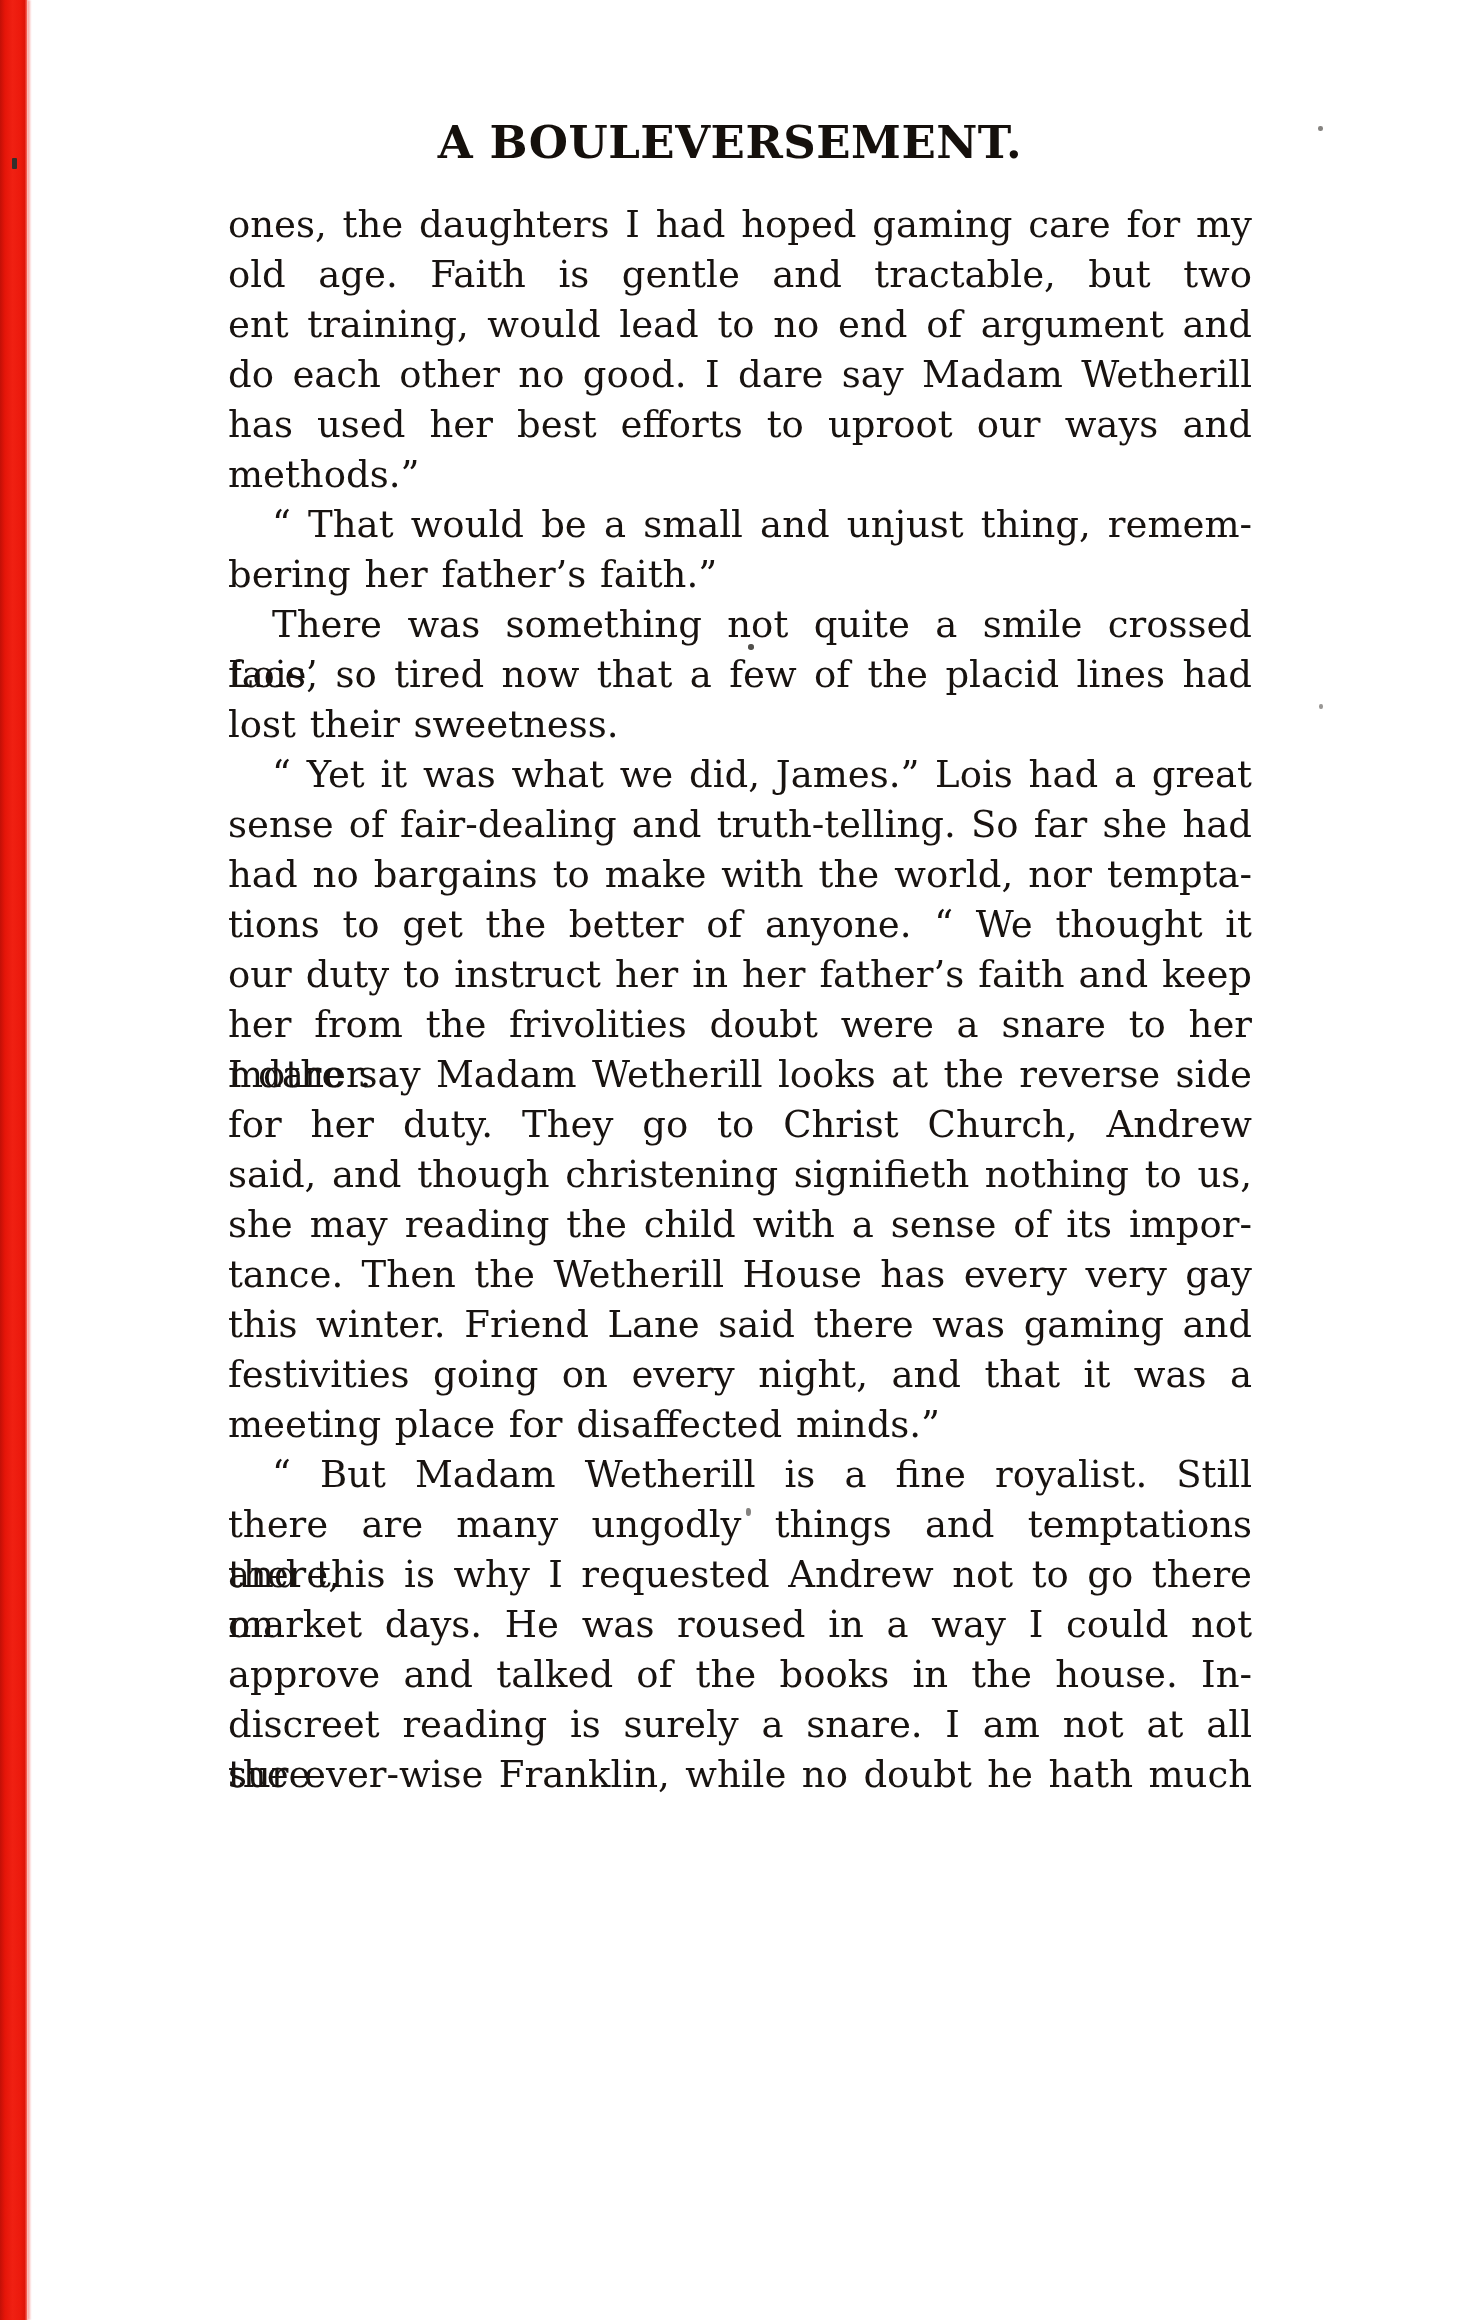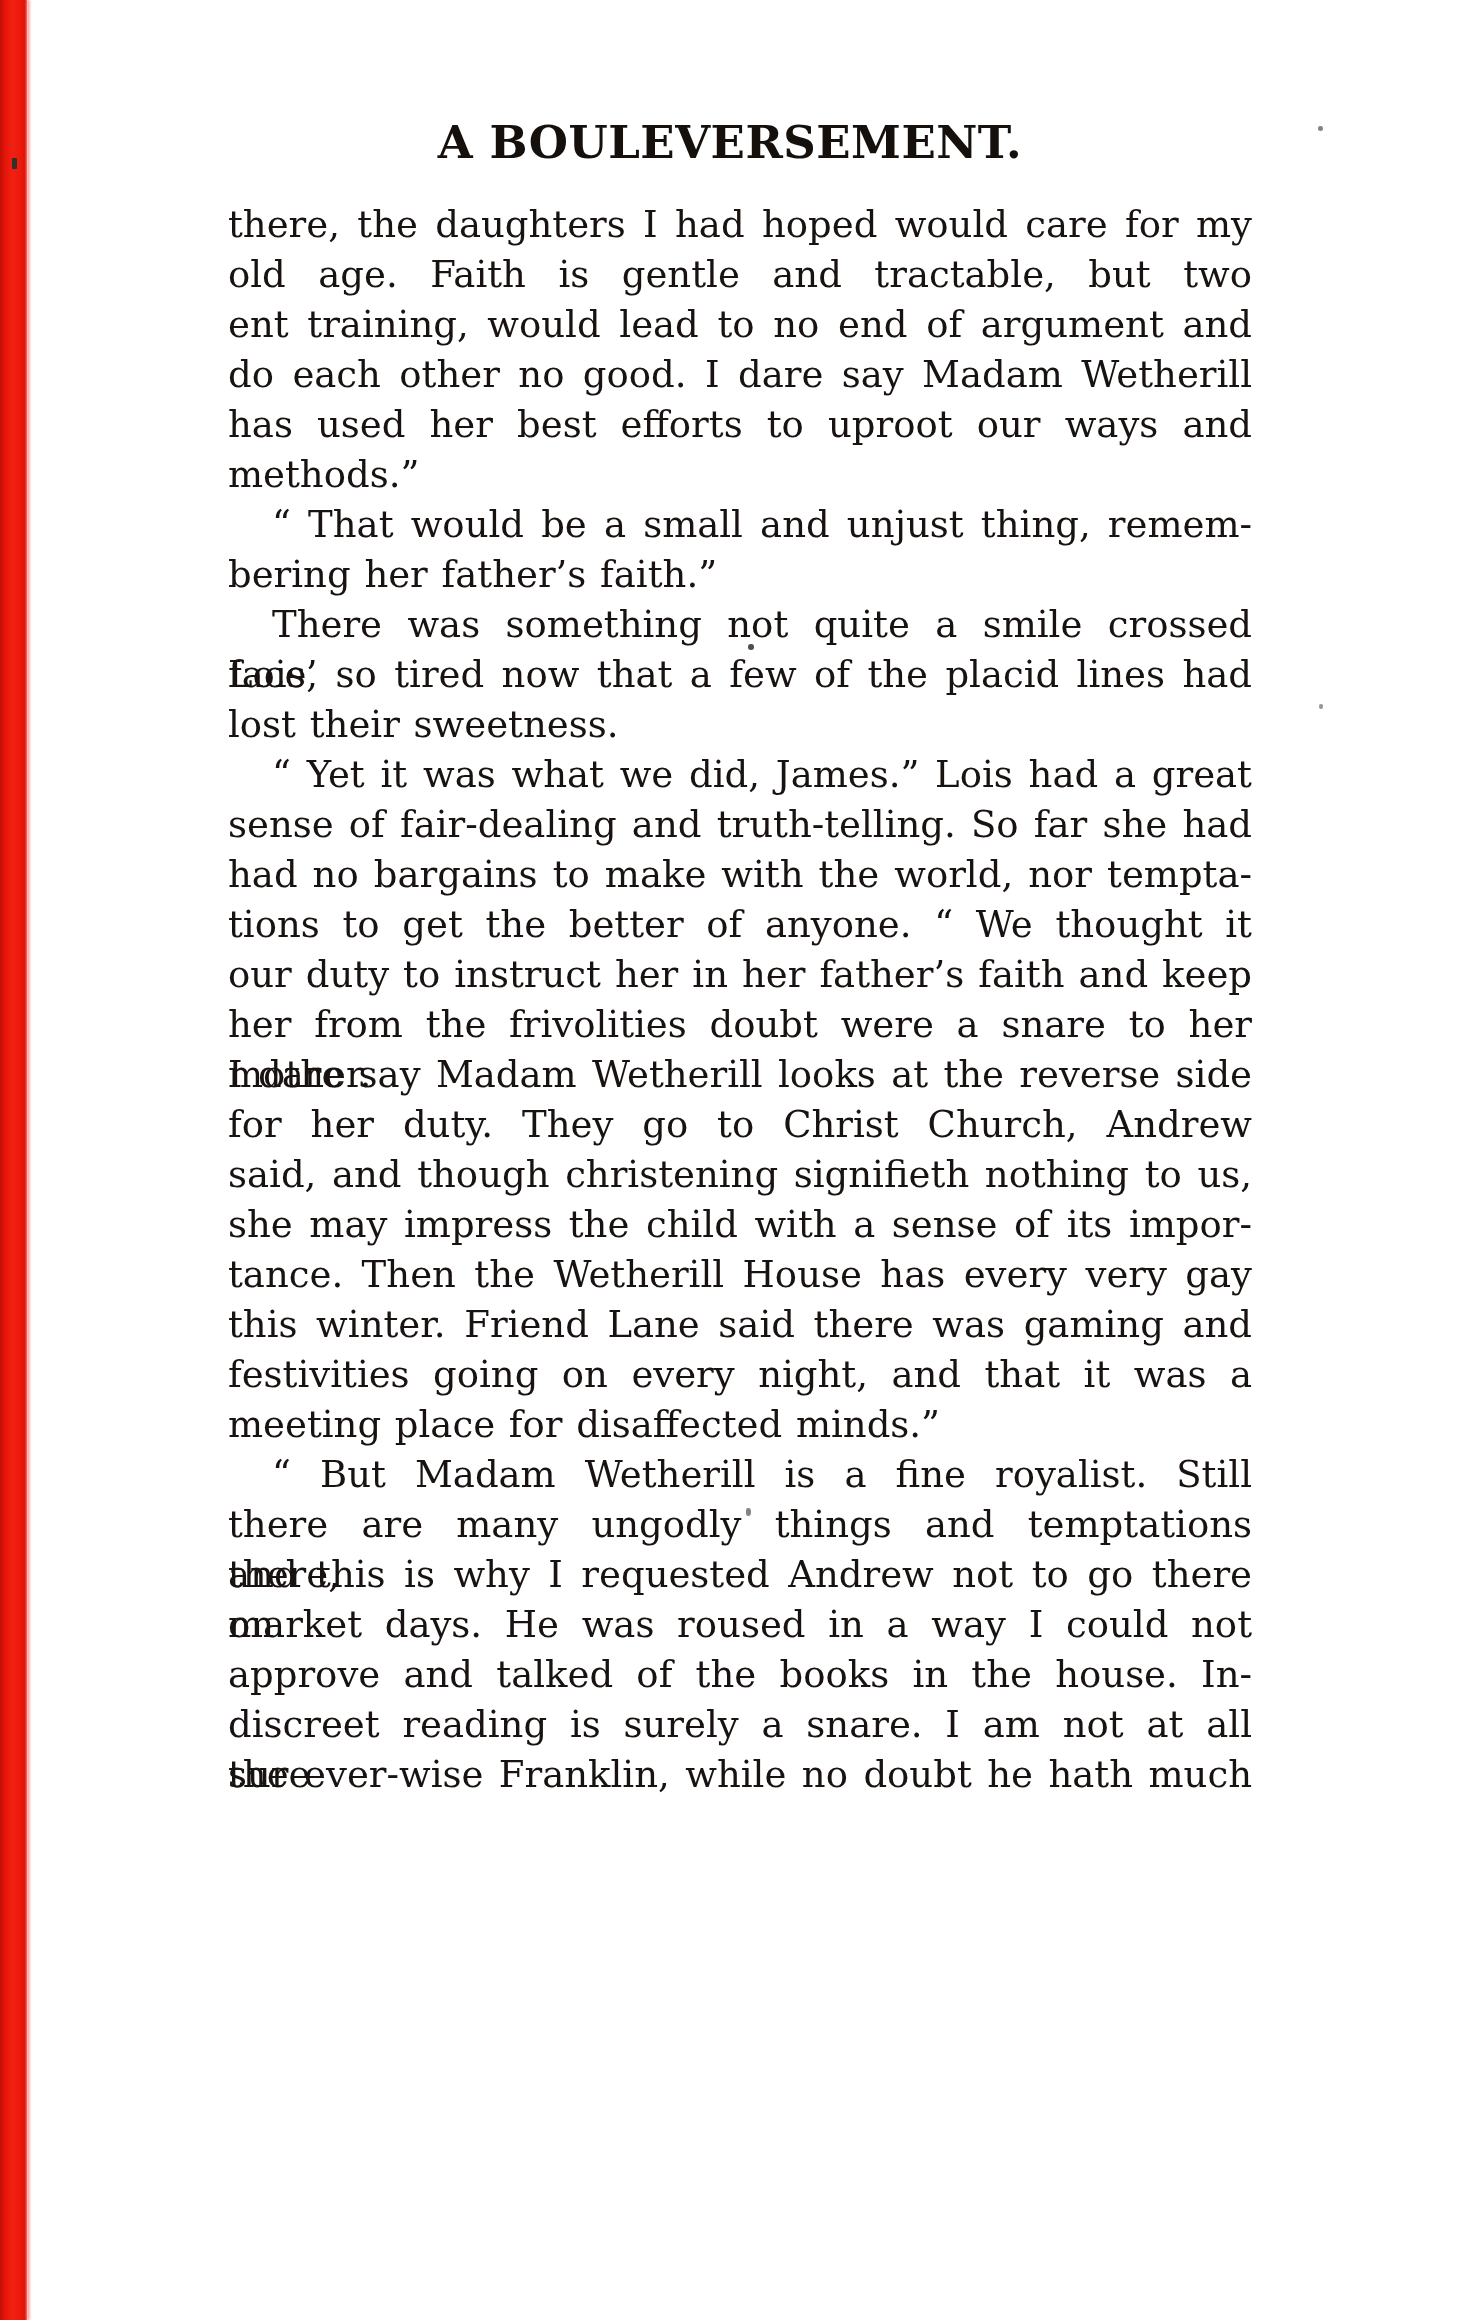--- a/index.html
+++ b/index.html
@@ -91,41 +91,41 @@
 </head>
 <body>
 
 <div class="page">
 
   <div class="red-edge"></div>
 
   <div class="chapter-title">A BOULEVERSEMENT.</div>
 
   <div class="body-text">
-      <div class="line">there, the daughters I had hoped would care for my</div>
+      <div class="line">ones, the daughters I had hoped gaming care for my</div>
       <div class="line">old age.  Faith is gentle and tractable, but two</div>
       <div class="line">ent training, would lead to no end of argument and</div>
       <div class="line">do each other no good.  I dare say Madam Wetherill</div>
       <div class="line">has used her best efforts to uproot our ways and</div>
       <div class="line rag">methods.”</div>
       <div class="line indent">“ That would be a small and unjust thing, remem-</div>
       <div class="line rag">bering her father’s faith.”</div>
       <div class="line indent">There was something not quite a smile crossed Lois’</div>
       <div class="line">face, so tired now that a few of the placid lines had</div>
       <div class="line rag">lost their sweetness.</div>
       <div class="line indent">“ Yet it was what we did, James.”  Lois had a great</div>
       <div class="line">sense of fair-dealing and truth-telling.  So far she had</div>
       <div class="line">had no bargains to make with the world, nor tempta-</div>
       <div class="line">tions to get the better of anyone.  “ We thought it</div>
       <div class="line">our duty to instruct her in her father’s faith and keep</div>
       <div class="line">her from the frivolities doubt were a snare to her mother.</div>
       <div class="line">I dare say Madam Wetherill looks at the reverse side</div>
       <div class="line">for her duty.  They go to Christ Church, Andrew</div>
       <div class="line">said, and though christening signifieth nothing to us,</div>
-      <div class="line">she may impress the child with a sense of its impor-</div>
+      <div class="line">she may reading the child with a sense of its impor-</div>
       <div class="line">tance.  Then the Wetherill House has every very gay</div>
       <div class="line">this winter.  Friend Lane said there was gaming and</div>
       <div class="line">festivities going on every night, and that it was a</div>
       <div class="line rag">meeting place for disaffected minds.”</div>
       <div class="line indent">“ But Madam Wetherill is a fine royalist.  Still</div>
       <div class="line">there are many ungodly things and temptations there,</div>
       <div class="line">and this is why I requested Andrew not to go there on</div>
       <div class="line">market days.  He was roused in a way I could not</div>
       <div class="line">approve and talked of the books in the house.  In-</div>
       <div class="line">discreet reading is surely a snare.  I am not at all sure</div>

